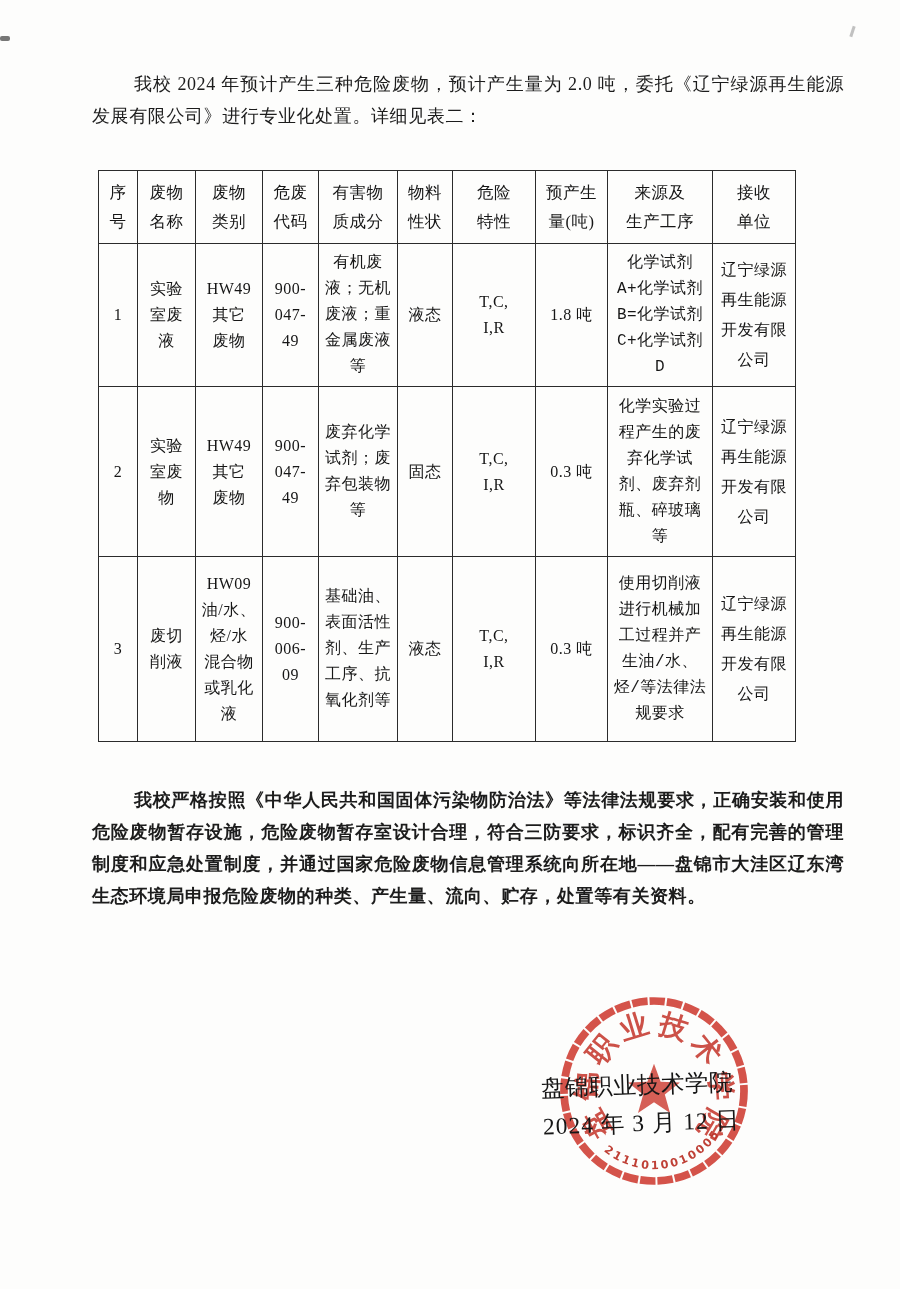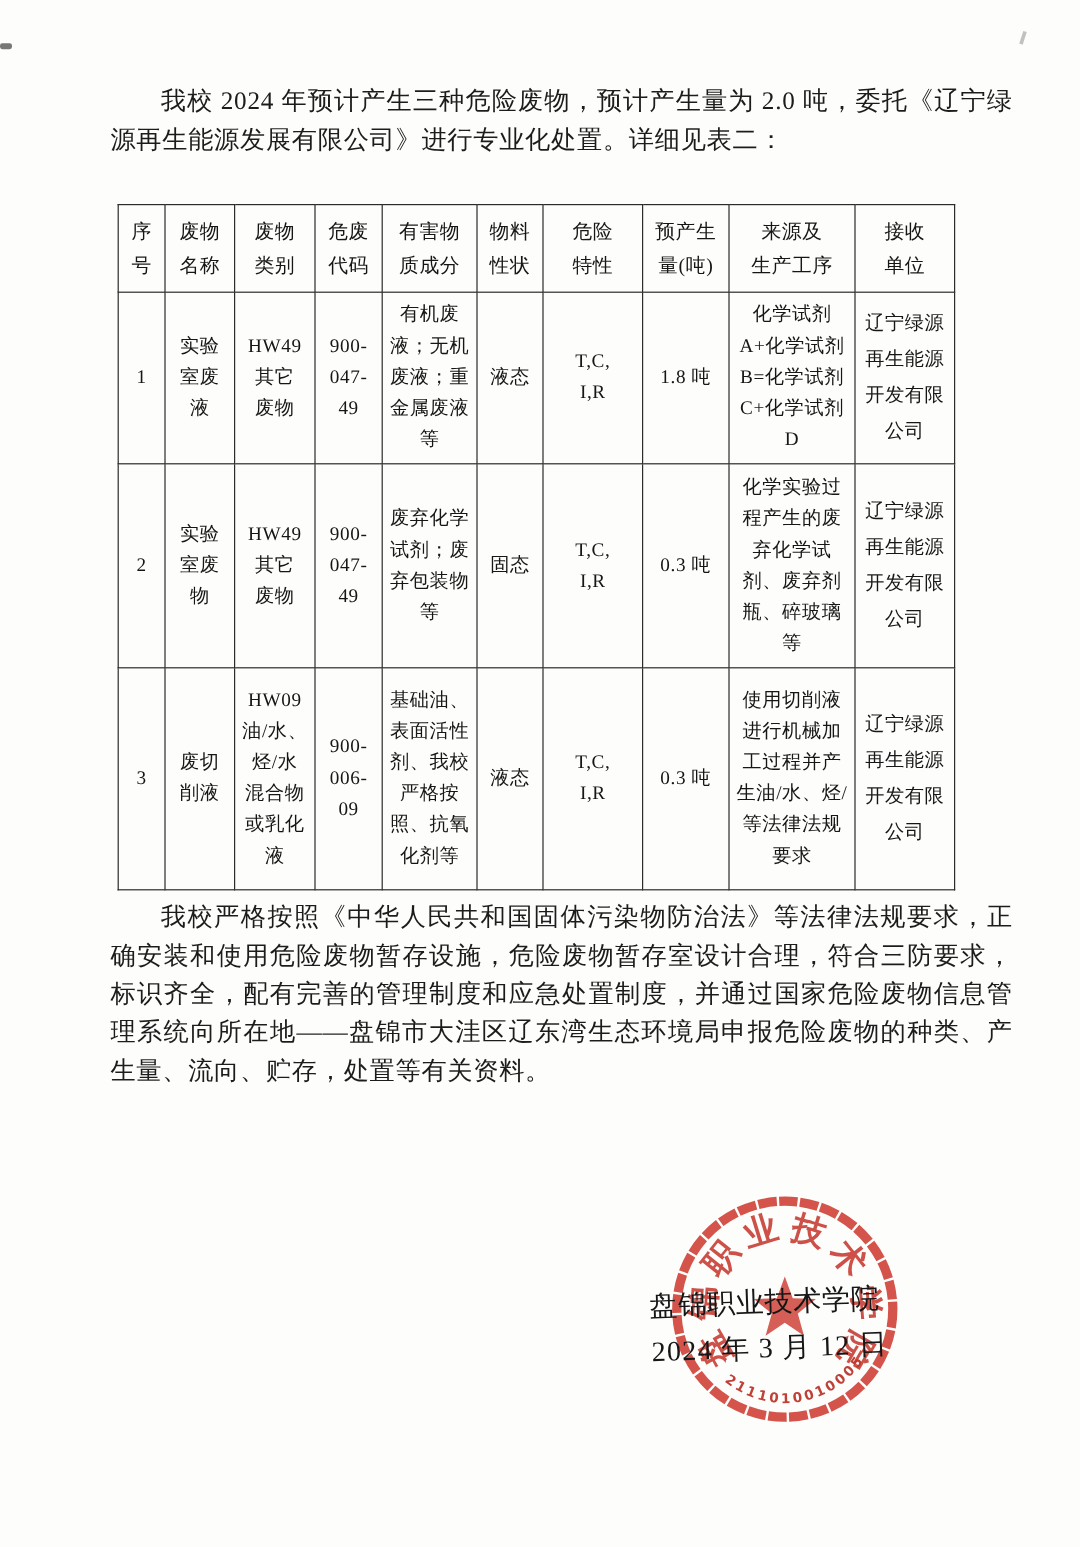--- a/index.html
+++ b/index.html
@@ -5,43 +5,43 @@
   html,body{margin:0;padding:0;background:#e8e8e6;}
   .page{
     position:relative;width:900px;height:1289px;margin:0 auto;
     background:#fdfdfc;overflow:hidden;
     font-family:"Liberation Serif","DejaVu Serif",serif;color:#1c1c1c;
   }
   .scan-mark1{position:absolute;left:0;top:36px;width:10px;height:5px;background:#4a4a4a;border-radius:2px;opacity:.75;}
   .scan-mark2{position:absolute;left:851px;top:26px;width:3px;height:11px;background:#9a9a9a;transform:rotate(18deg);opacity:.6;}
   .para{
     position:absolute;left:92px;width:752px;
-    font-size:21px;line-height:32px;letter-spacing:.6px;
+    font-size:18px;line-height:32px;letter-spacing:.6px;
     text-align:justify;text-indent:42px;
   }
   .para-intro{top:68px;}
-  .para-compliance{top:748px;}
+  .para-compliance{top:784px;font-weight:bold;}
 
   table.waste{
     position:absolute;left:98px;top:170px;width:697px;
     border-collapse:collapse;table-layout:fixed;
     font-size:16px;line-height:26px;color:#161616;
   }
   table.waste th,table.waste td{
     border:1.7px solid #2b2b2b;padding:3px 5px;
     text-align:center;vertical-align:middle;font-weight:normal;
     letter-spacing:.5px;overflow:hidden;
   }
   table.waste th{font-size:16.5px;line-height:29px;white-space:pre-line;}
   tr.r-head{height:73px;}
   tr.r1{height:143px;}
   tr.r2{height:170px;}
   tr.r3{height:185px;}
   td.pre{white-space:pre-line;}
-  td.just{text-align:justify;padding:5px 8px;}
+  td.just{text-align:justify;padding:5px 8px;font-family:Liberation Mono, monospace;}
   td.recv{letter-spacing:5px;padding:5px 6px;line-height:30px;}
 
   .stamp-svg{position:absolute;left:554px;top:991px;width:200px;height:200px;}
   .seal-ring{fill:none;stroke:#cf4036;stroke-width:8.5;stroke-dasharray:17 2.2;opacity:.9;}
   .seal-star{fill:#ce4338;opacity:.85;}
   .seal-arc text{
     font-size:31px;fill:#c63a30;font-weight:bold;opacity:.88;
     font-family:"Liberation Serif","DejaVu Serif",serif;
   }
   .seal-number{
@@ -143,21 +143,21 @@
         <td>3</td>
         <td class="pre">废切
 削液</td>
         <td class="pre">HW09
 油/水、
 烃/水
 混合物
 或乳化
 液</td>
         <td>900-006-09</td>
-        <td class="just">基础油、表面活性剂、我校严格按照、抗氧化剂等</td>
+        <td class="just">基础油、表面活性剂、生产工序、抗氧化剂等</td>
         <td>液态</td>
         <td class="pre">T,C,
 I,R</td>
         <td>0.3 吨</td>
         <td class="just">使用切削液进行机械加工过程并产生油/水、烃/等法律法规要求</td>
         <td class="recv">辽宁绿源再生能源开发有限公司</td>
       </tr>
     </tbody>
   </table>
 

